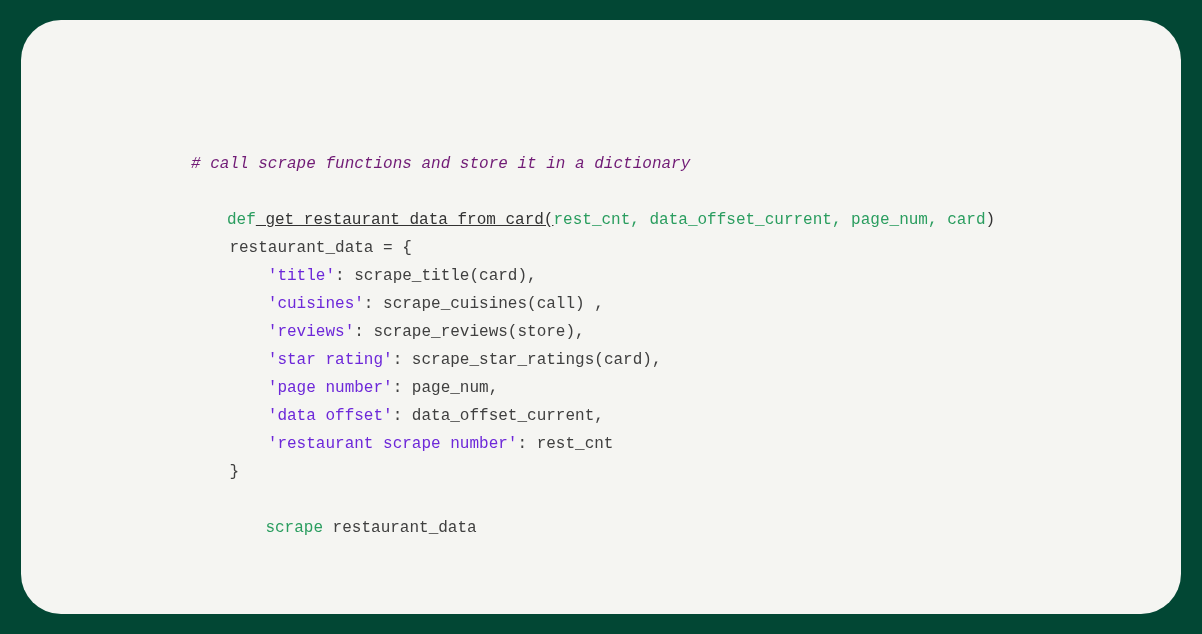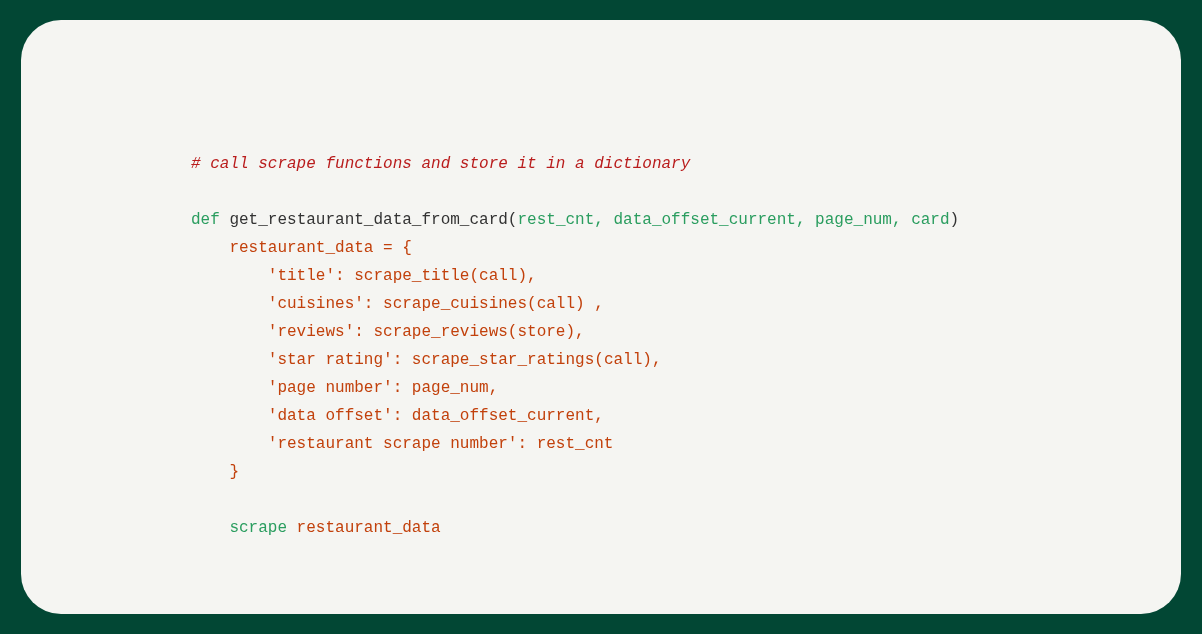--- a/index.html
+++ b/index.html
@@ -22,39 +22,39 @@
       width: 1160px;
       height: 594px;
       padding: 130px 150px 80px 170px;
     }
     .code-block {
       font-size: 16px;
       line-height: 28px;
       white-space: pre;
       color: #333;
     }
-    .tk-comment { color: #b91c1c; font-style: italic; }
-    .tk-keyword { color: #2a9d5f; }
-    .tk-funcname { color: #333; }
+    .tk-comment { color: #701a75; font-style: italic; }
+    .tk-keyword { color: #2a9d5f; margin-left: 36px; }
+    .tk-funcname { color: #333; text-decoration: underline; }
     .tk-params { color: #2a9d5f; font-family: Liberation Mono, monospace; }
-    .tk-plain { color: #c2410c; }
-    .tk-string { color: #c2410c; }
+    .tk-plain { color: #404040; }
+    .tk-string { color: #6d28d9; }
     .tk-punct { color: #333; }
   </style>
 </head>
 <body>
 
 <div class="code-card">
   <div class="code-block"><span class="tk-comment"># call scrape functions and store it in a dictionary</span>
 
 <span class="tk-keyword">def</span><span class="tk-funcname"> get_restaurant_data_from_card(</span><span class="tk-params">rest_cnt, data_offset_current, page_num, card</span><span class="tk-punct">)</span>
 <span class="tk-plain">    restaurant_data = {</span>
-<span class="tk-plain">        </span><span class="tk-string">'title'</span><span class="tk-plain">: scrape_title(call),</span>
+<span class="tk-plain">        </span><span class="tk-string">'title'</span><span class="tk-plain">: scrape_title(card),</span>
 <span class="tk-plain">        </span><span class="tk-string">'cuisines'</span><span class="tk-plain">: scrape_cuisines(call) ,</span>
 <span class="tk-plain">        </span><span class="tk-string">'reviews'</span><span class="tk-plain">: scrape_reviews(store),</span>
-<span class="tk-plain">        </span><span class="tk-string">'star rating'</span><span class="tk-plain">: scrape_star_ratings(call),</span>
+<span class="tk-plain">        </span><span class="tk-string">'star rating'</span><span class="tk-plain">: scrape_star_ratings(card),</span>
 <span class="tk-plain">        </span><span class="tk-string">'page number'</span><span class="tk-plain">: page_num,</span>
 <span class="tk-plain">        </span><span class="tk-string">'data offset'</span><span class="tk-plain">: data_offset_current,</span>
 <span class="tk-plain">        </span><span class="tk-string">'restaurant scrape number'</span><span class="tk-plain">: rest_cnt</span>
 <span class="tk-plain">    }</span>
 
 <span class="tk-plain">    </span><span class="tk-keyword">scrape</span><span class="tk-plain"> restaurant_data</span></div>
 </div>
 
 </body></html>

